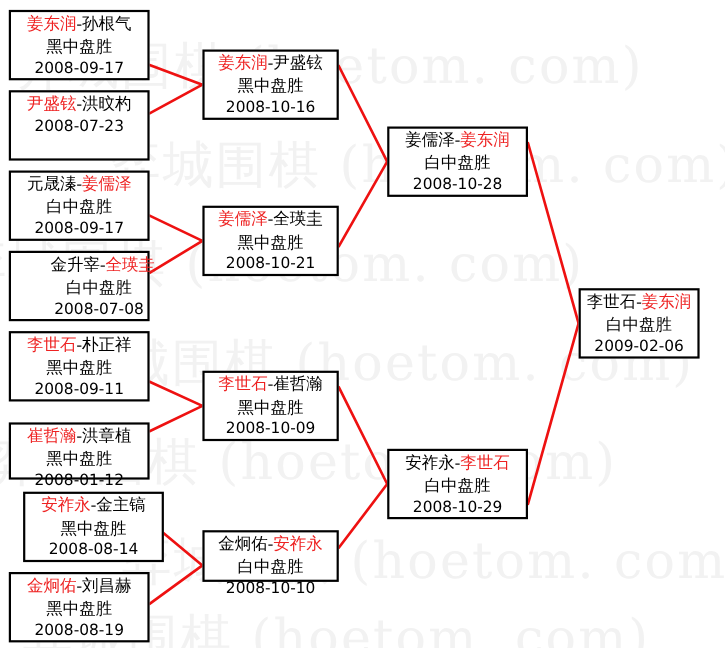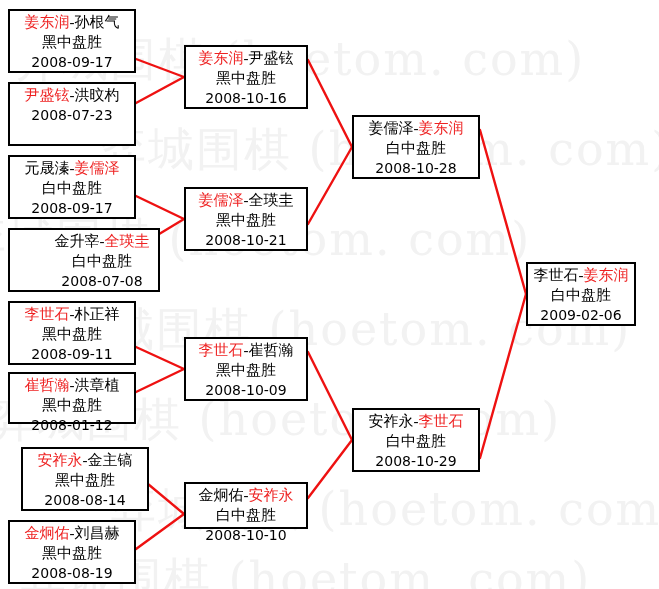--- a/index.html
+++ b/index.html
@@ -125,31 +125,31 @@
       </div>
       <div class="match-box" style="left: 8px; top: 82px; width: 128px; height: 64px;">
         <div class="players"><span class="winner" style="color: rgb(238, 34, 34);">尹盛铉</span><span class="dash">-</span><span class="loser" style="color: rgb(0, 0, 0);">洪旼杓</span></div>
         <div class="date">2008-07-23</div>
       </div>
       <div class="match-box" style="left: 8px; top: 155px; width: 128px; height: 64px;">
         <div class="players"><span class="loser" style="color: rgb(0, 0, 0);">元晟溱</span><span class="dash">-</span><span class="winner" style="color: rgb(238, 34, 34);">姜儒泽</span></div>
         <div class="result">白中盘胜</div>
         <div class="date">2008-09-17</div>
       </div>
-      <div class="match-box" style="left: 8px; top: 228px; width: 152px; height: 64px; padding-left: 36px;">
+      <div class="match-box" style="left: 8px; top: 228px; width: 128px; height: 64px; padding-left: 36px;">
         <div class="players"><span class="loser" style="color: rgb(0, 0, 0);">金升宰</span><span class="dash">-</span><span class="winner" style="color: rgb(238, 34, 34);">全瑛圭</span></div>
         <div class="result">白中盘胜</div>
         <div class="date">2008-07-08</div>
       </div>
       <div class="match-box" style="left: 8px; top: 301px; width: 128px; height: 64px;">
         <div class="players"><span class="winner" style="color: rgb(238, 34, 34);">李世石</span><span class="dash">-</span><span class="loser" style="color: rgb(0, 0, 0);">朴正祥</span></div>
         <div class="result">黑中盘胜</div>
         <div class="date">2008-09-11</div>
       </div>
-      <div class="match-box" style="left: 8px; top: 372px; width: 128px; height: 52px;">
+      <div class="match-box" style="left: 8px; top: 384px; width: 128px; height: 52px;">
         <div class="players"><span class="winner" style="color: rgb(238, 34, 34);">崔哲瀚</span><span class="dash">-</span><span class="loser" style="color: rgb(0, 0, 0);">洪章植</span></div>
         <div class="result">黑中盘胜</div>
         <div class="date">2008-01-12</div>
       </div>
       <div class="match-box" style="left: 21px; top: 447px; width: 128px; height: 64px;">
         <div class="players"><span class="winner" style="color: rgb(238, 34, 34);">安祚永</span><span class="dash">-</span><span class="loser" style="color: rgb(0, 0, 0);">金主镐</span></div>
         <div class="result">黑中盘胜</div>
         <div class="date">2008-08-14</div>
       </div>
       <div class="match-box" style="left: 8px; top: 520px; width: 128px; height: 64px;">

